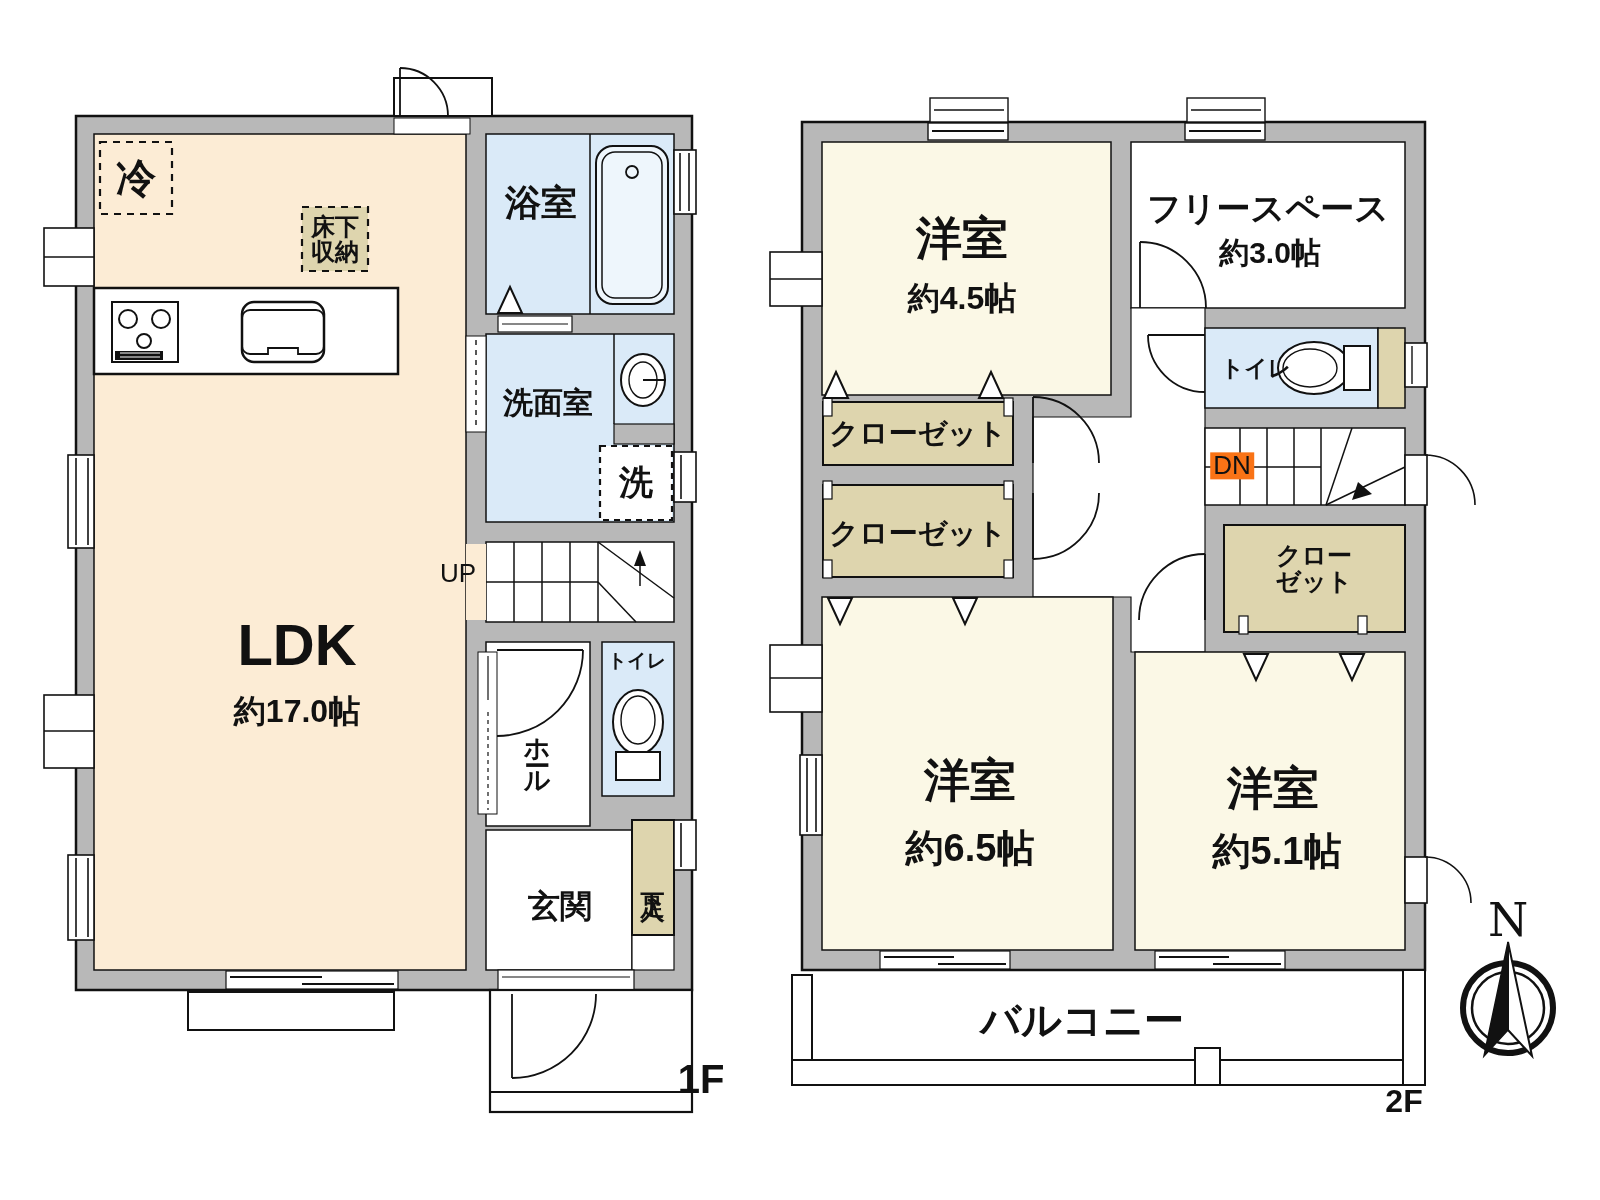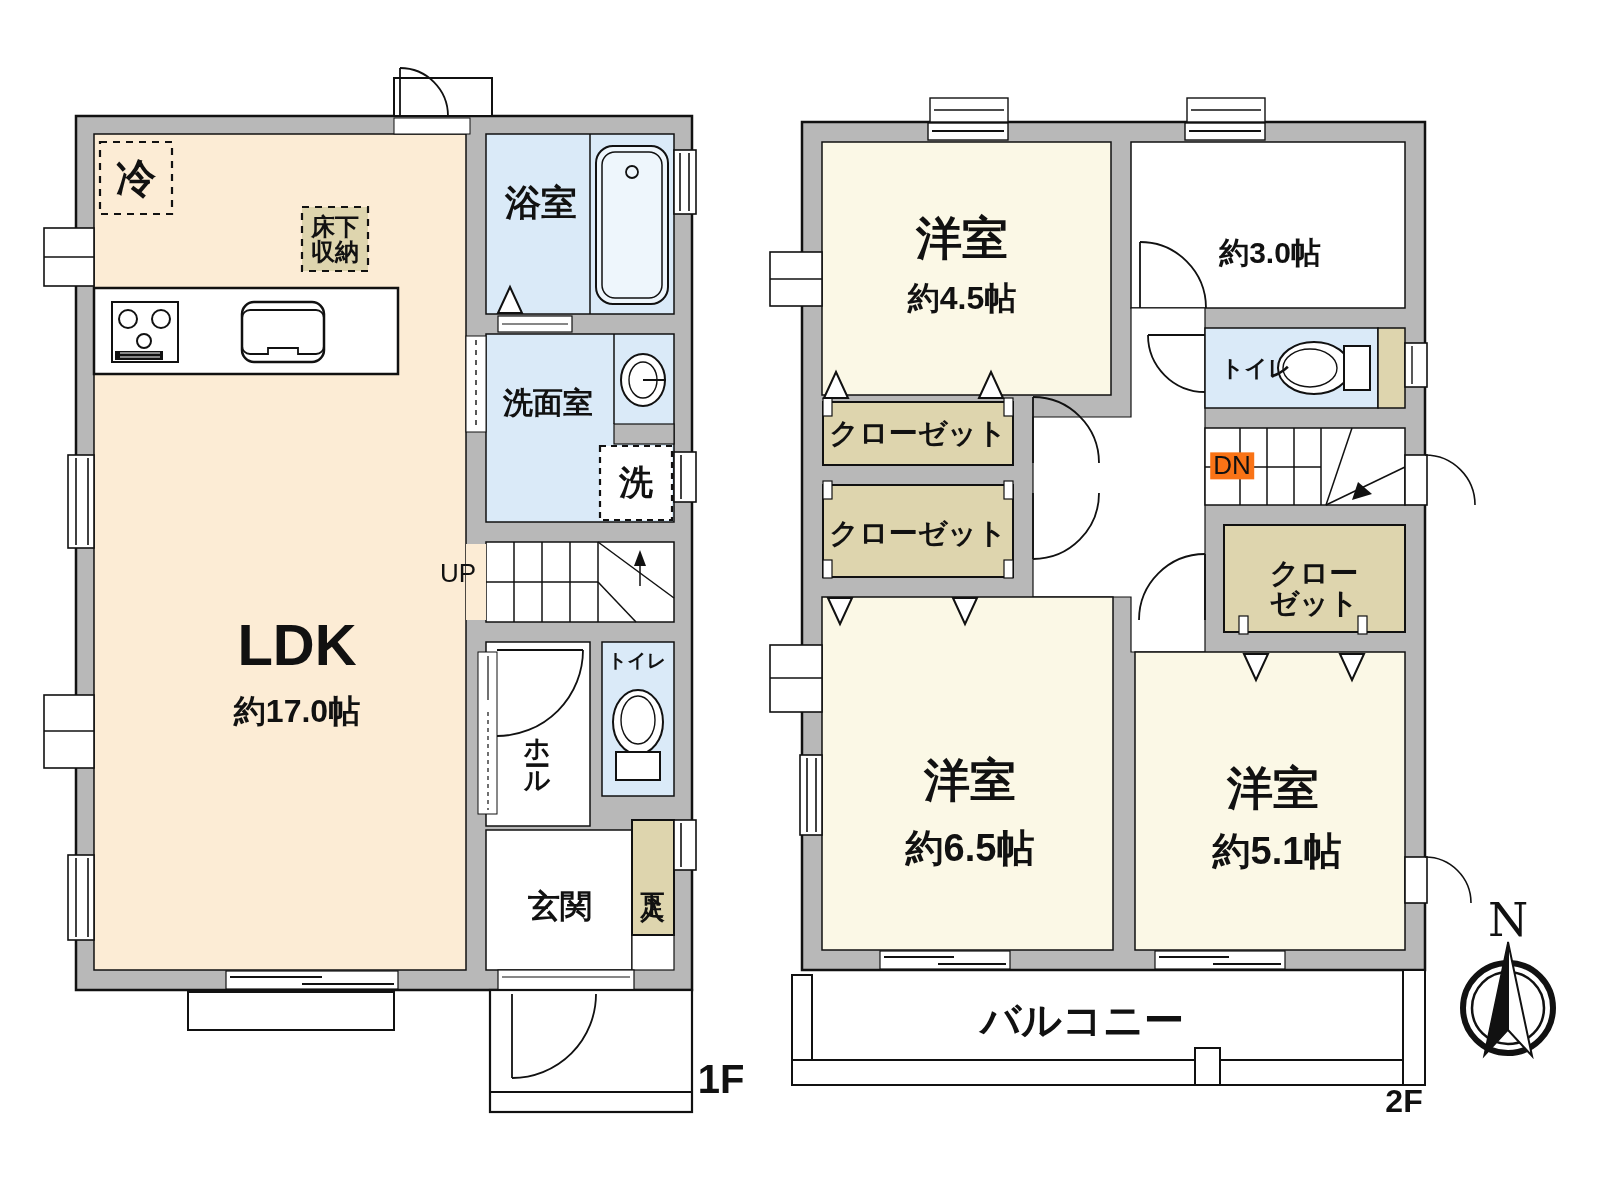--- a/index.html
+++ b/index.html
@@ -292,30 +292,31 @@
 <div class="lbl" style="left:541px;top:203px;font-size:36px;">浴室</div>
 <div class="lbl" style="left:548px;top:403px;font-size:30px;">洗面室</div>
 <div class="lbl" style="left:636px;top:483px;font-size:34px;">洗</div>
 <div class="lbl" style="left:458px;top:574px;font-size:26px;font-weight:400;">UP</div>
 <div class="lbl" style="left:297px;top:645px;font-size:58px;">LDK</div>
 <div class="lbl" style="left:297px;top:712px;font-size:32px;">約17.0帖</div>
 <div class="lbl" style="left:637px;top:661px;font-size:19px;">トイレ</div>
 <div class="lbl vert" style="left:537px;top:753px;font-size:26px;">ホール</div>
 <div class="lbl vert" style="left:653px;top:877px;font-size:24px;">下足入</div>
 <div class="lbl" style="left:560px;top:907px;font-size:32px;">玄関</div>
-<div class="lbl" style="left:721px;top:1079px;font-size:40px;">1F</div>
+<div class="lbl" style="left:701px;top:1079px;font-size:40px;">1F</div>
 
 <div class="lbl" style="left:962px;top:238px;font-size:46px;">洋室</div>
 <div class="lbl" style="left:962px;top:299px;font-size:32px;">約4.5帖</div>
+<div class="lbl" style="left:1268px;top:209px;font-size:34px;">フリースペース</div>
 <div class="lbl" style="left:1270px;top:253px;font-size:30px;">約3.0帖</div>
 <div class="lbl" style="left:918px;top:433px;font-size:29px;">クローゼット</div>
 <div class="lbl" style="left:918px;top:533px;font-size:29px;">クローゼット</div>
 <div class="lbl" style="left:1256px;top:368px;font-size:23px;">トイレ</div>
 <div class="lbl" style="left:1232px;top:466px;font-size:26px;font-weight:400;background:#f97316;padding:0 3px;">DN</div>
-<div class="lbl" style="left:1314px;top:588px;font-size:29px;">
+<div class="lbl" style="left:1314px;top:568px;font-size:25px;">
   <div>クロー</div>
   <div>ゼット</div>
 </div>
 <div class="lbl" style="left:970px;top:780px;font-size:46px;">洋室</div>
 <div class="lbl" style="left:970px;top:849px;font-size:38px;">約6.5帖</div>
 <div class="lbl" style="left:1273px;top:788px;font-size:46px;">洋室</div>
 <div class="lbl" style="left:1277px;top:852px;font-size:38px;">約5.1帖</div>
 <div class="lbl" style="left:1082px;top:1024px;font-size:40px;font-family:Liberation Mono, monospace;">バルコニー</div>
 <div class="lbl" style="left:1404px;top:1102px;font-size:32px;">2F</div>
 

